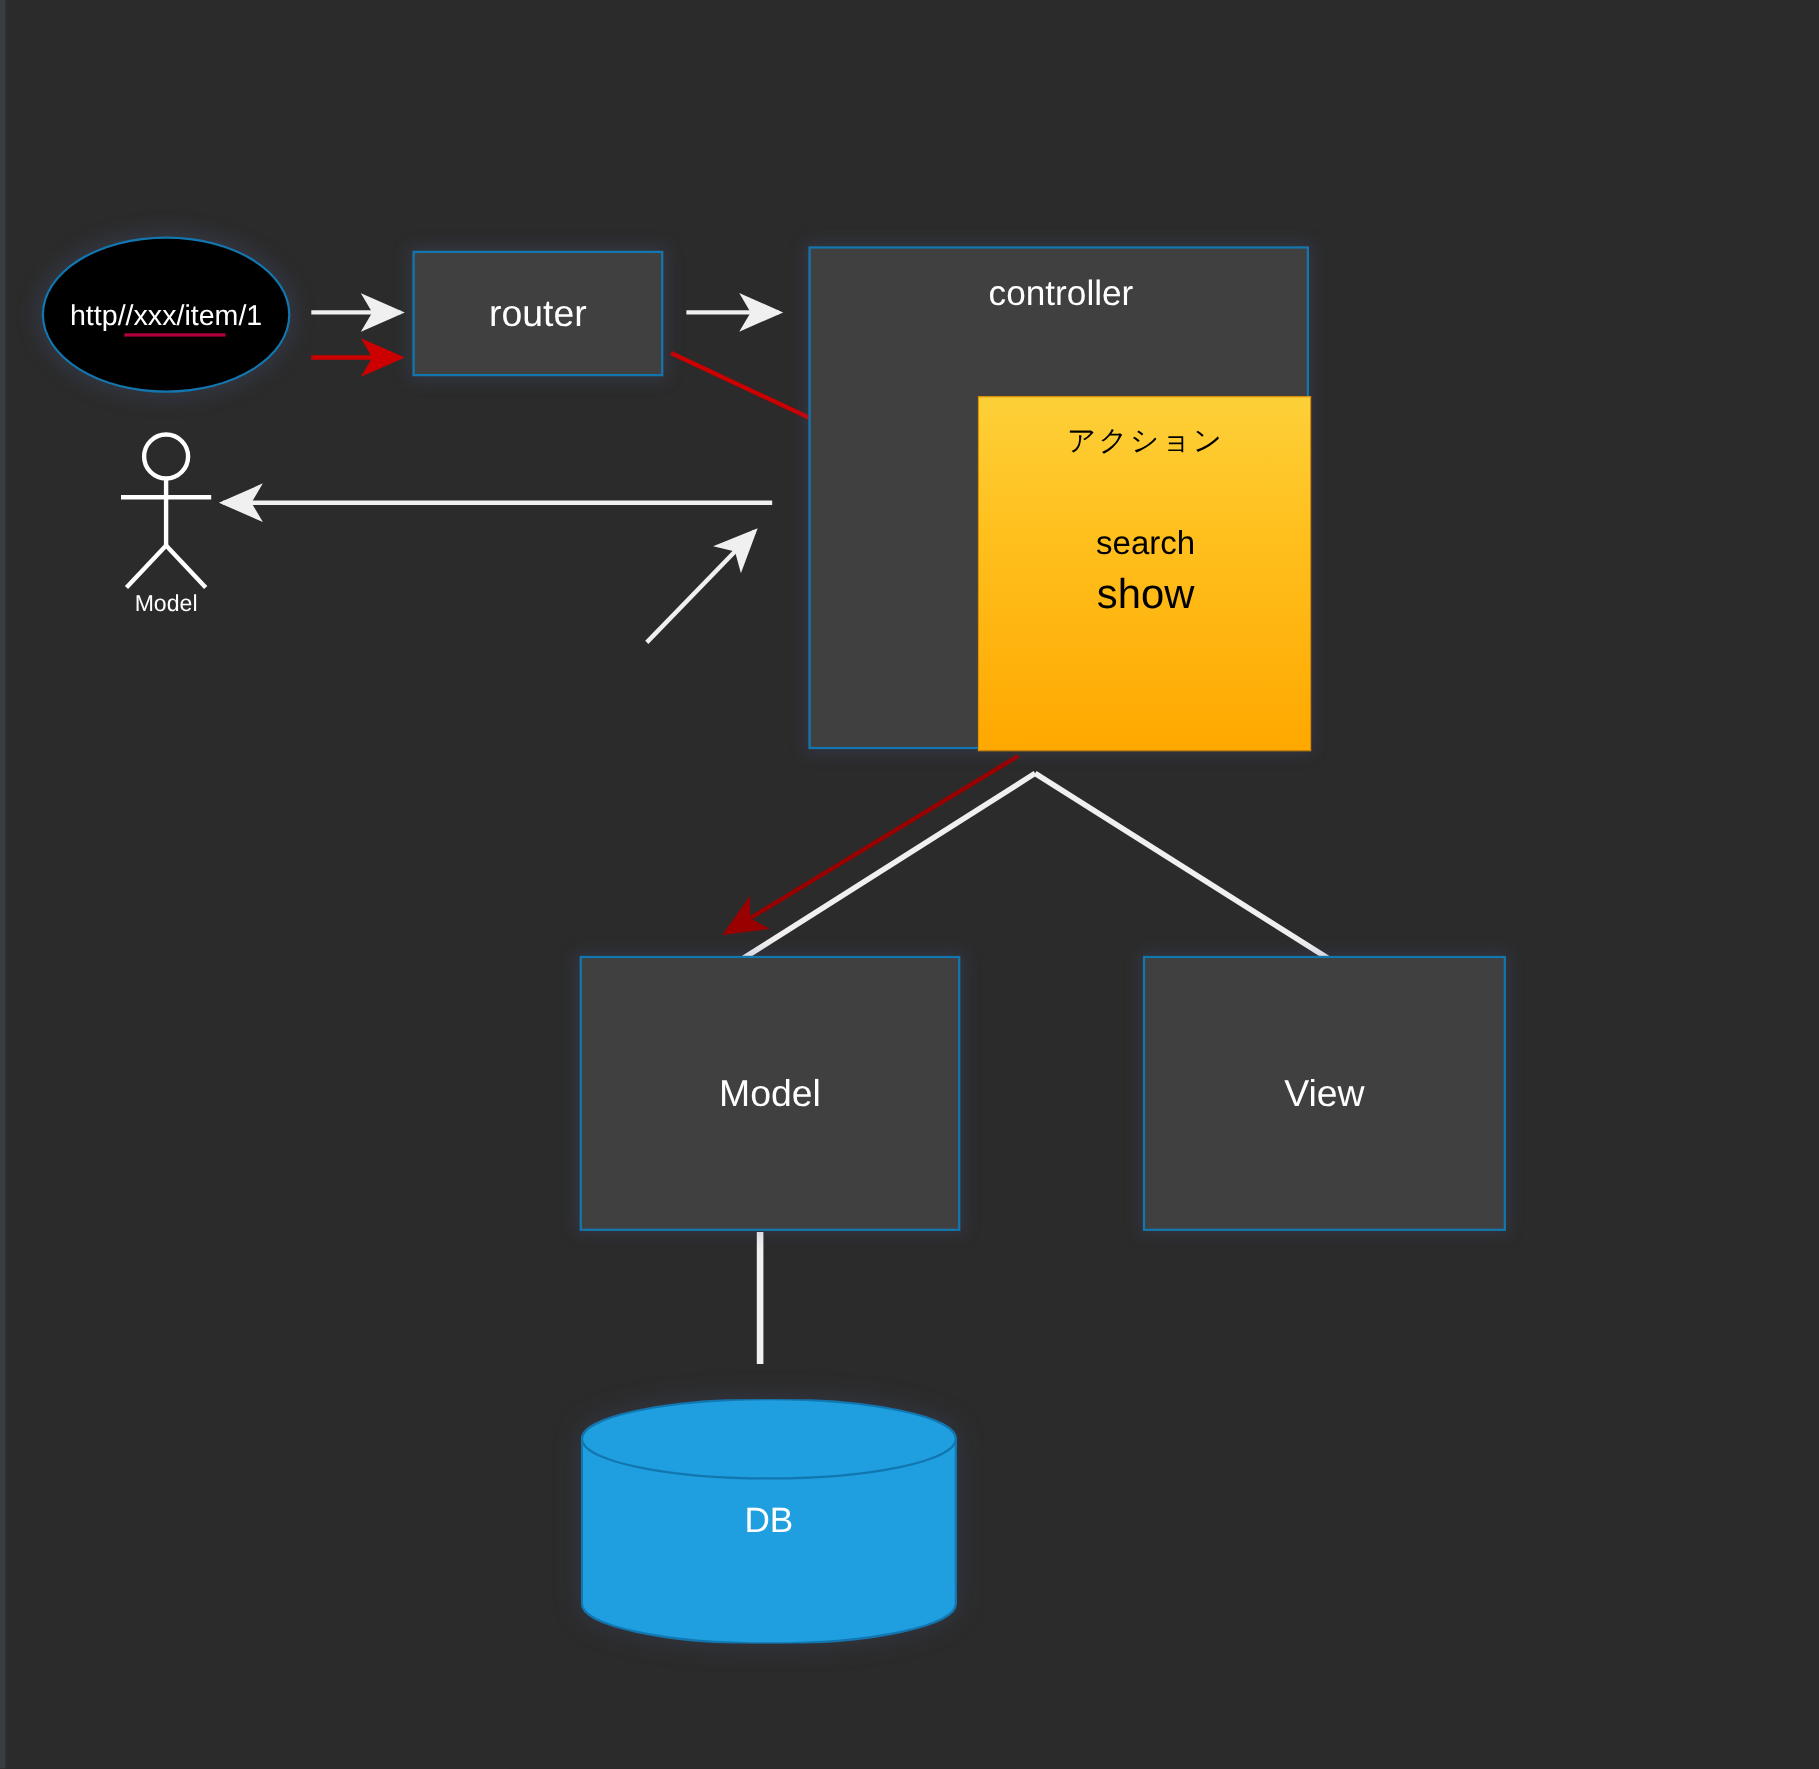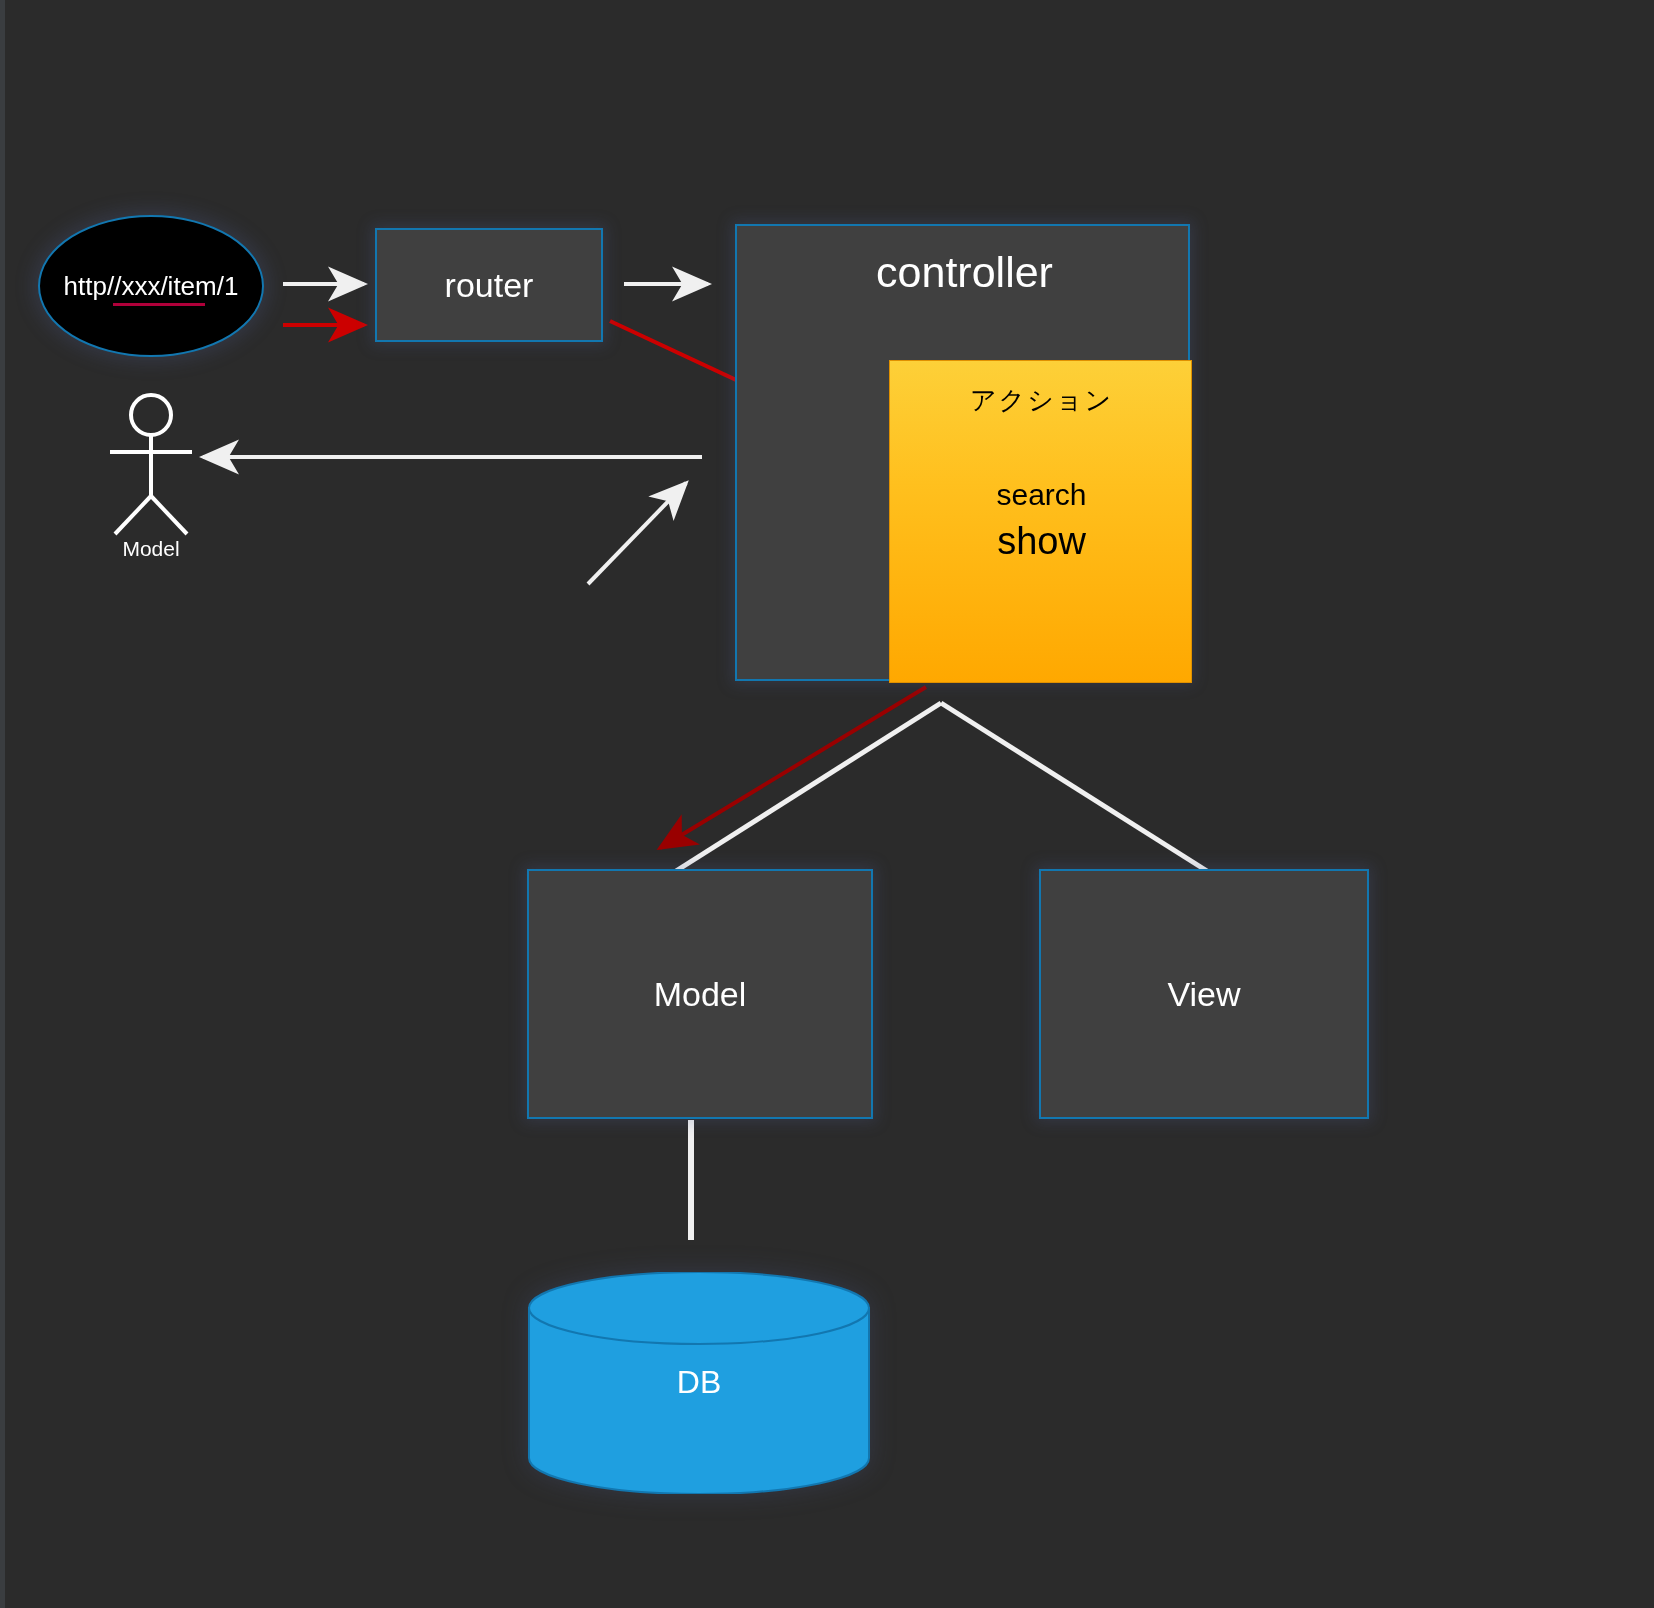--- a/index.html
+++ b/index.html
@@ -86,21 +86,21 @@
   #router-label { font-size: 34px; }
 
   #controller-box {
     left: 735px; top: 224px;
     width: 455px; height: 457px;
   }
   #controller-label {
     position: absolute;
     left: 0; top: 22px;
     width: 455px;
-    font-size: 43px;
+    font-size: 32px;
   }
 
   #action-box {
     position: absolute;
     left: 152px; top: 134px;
     width: 303px; height: 323px;
     background: linear-gradient(180deg, #fdd038 0%, #ffc01e 38%, #ffa800 100%);
     border: 1px solid #e09000;
     box-sizing: border-box;
   }

